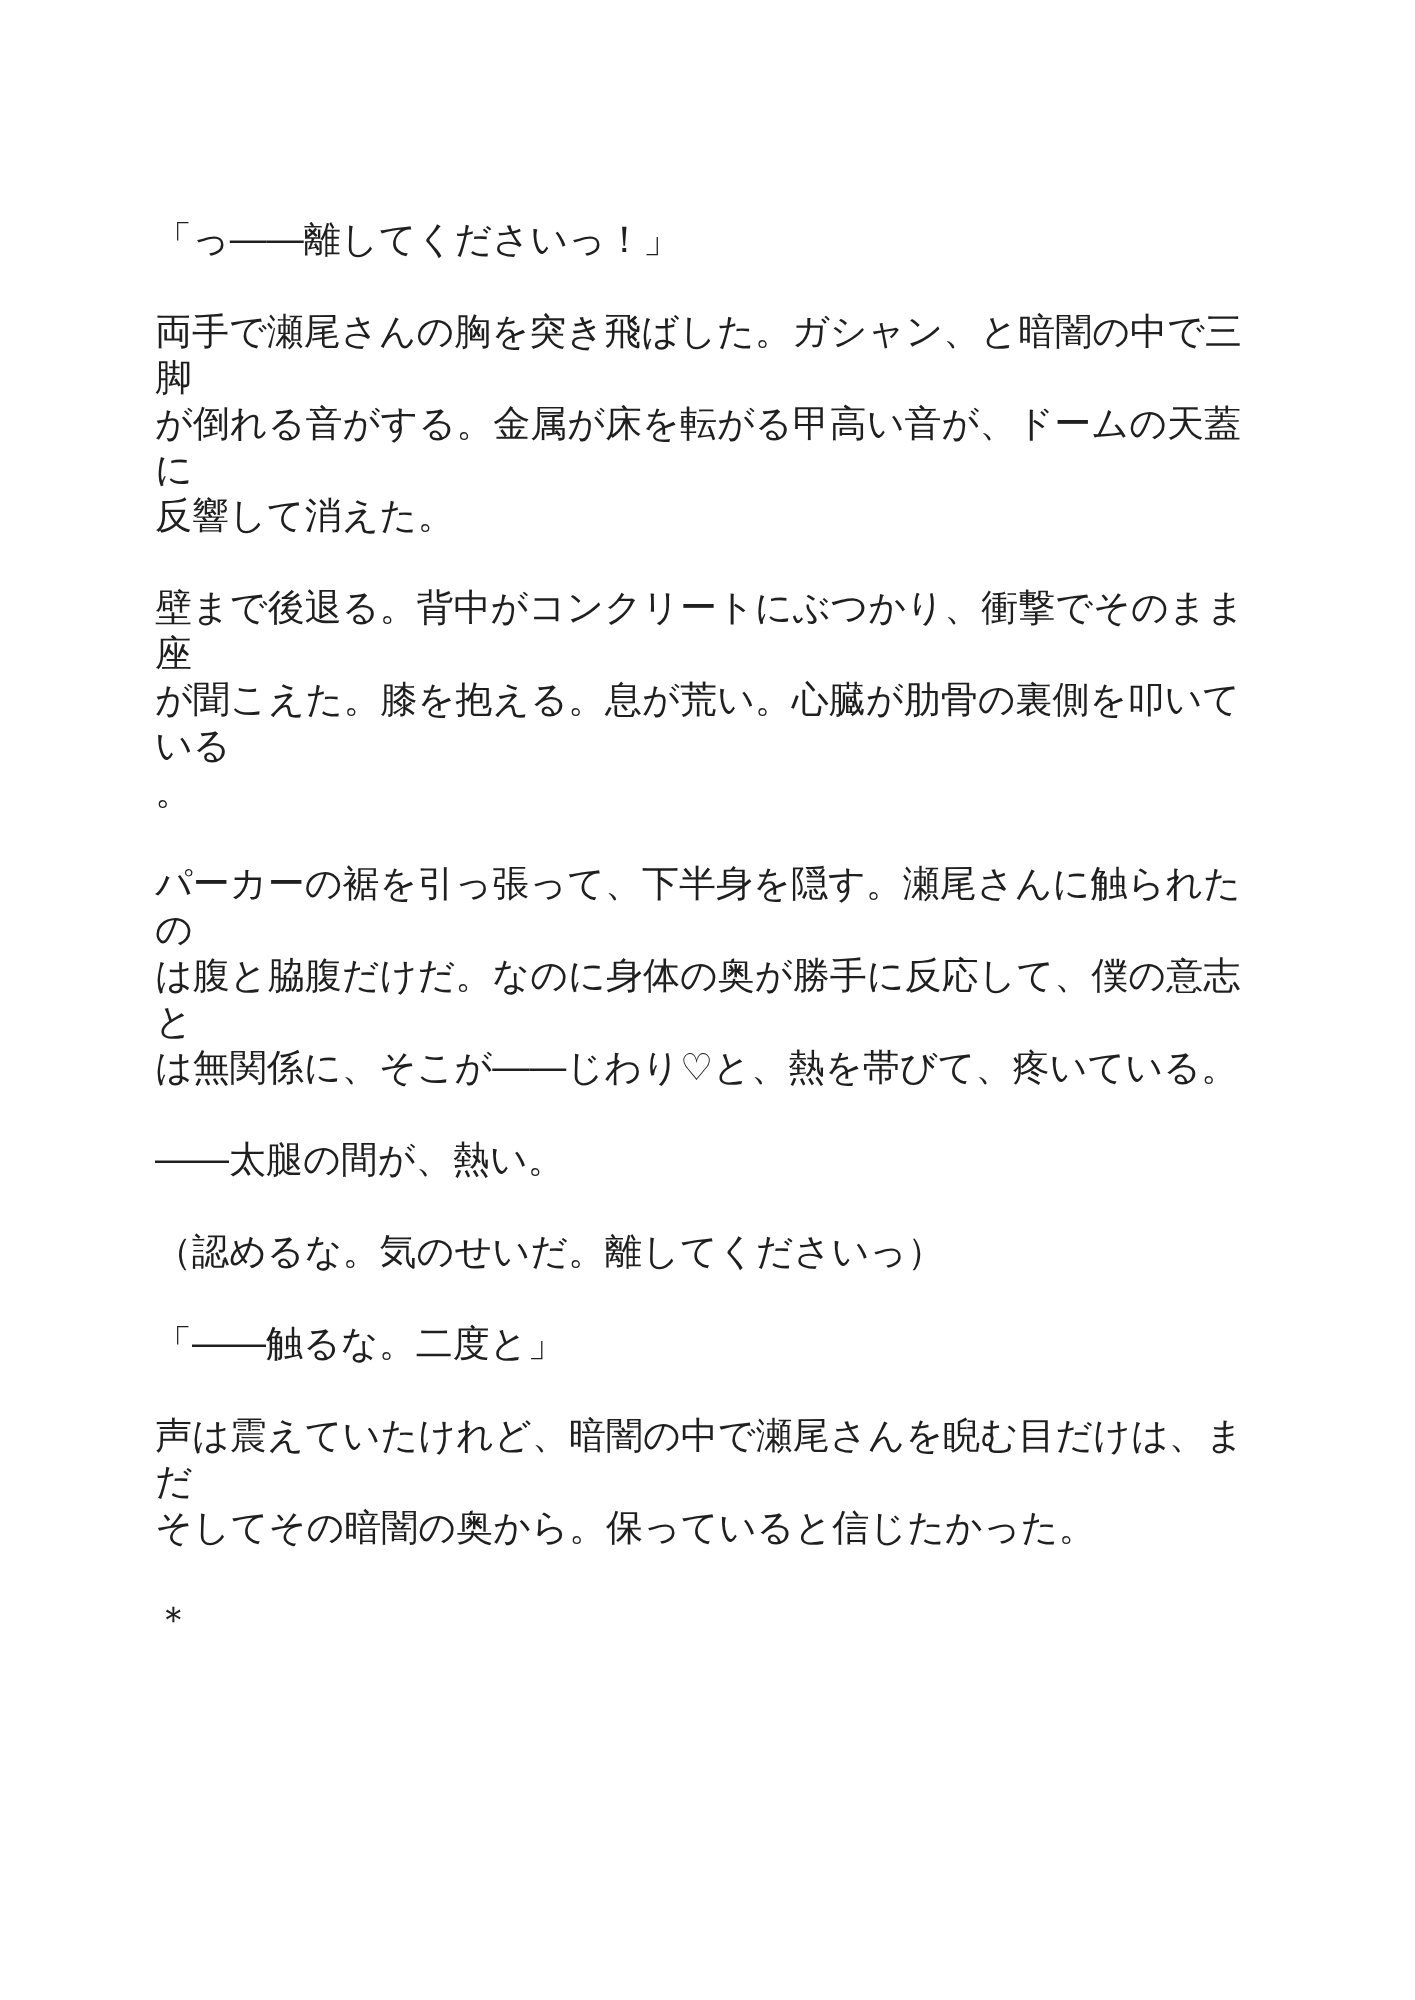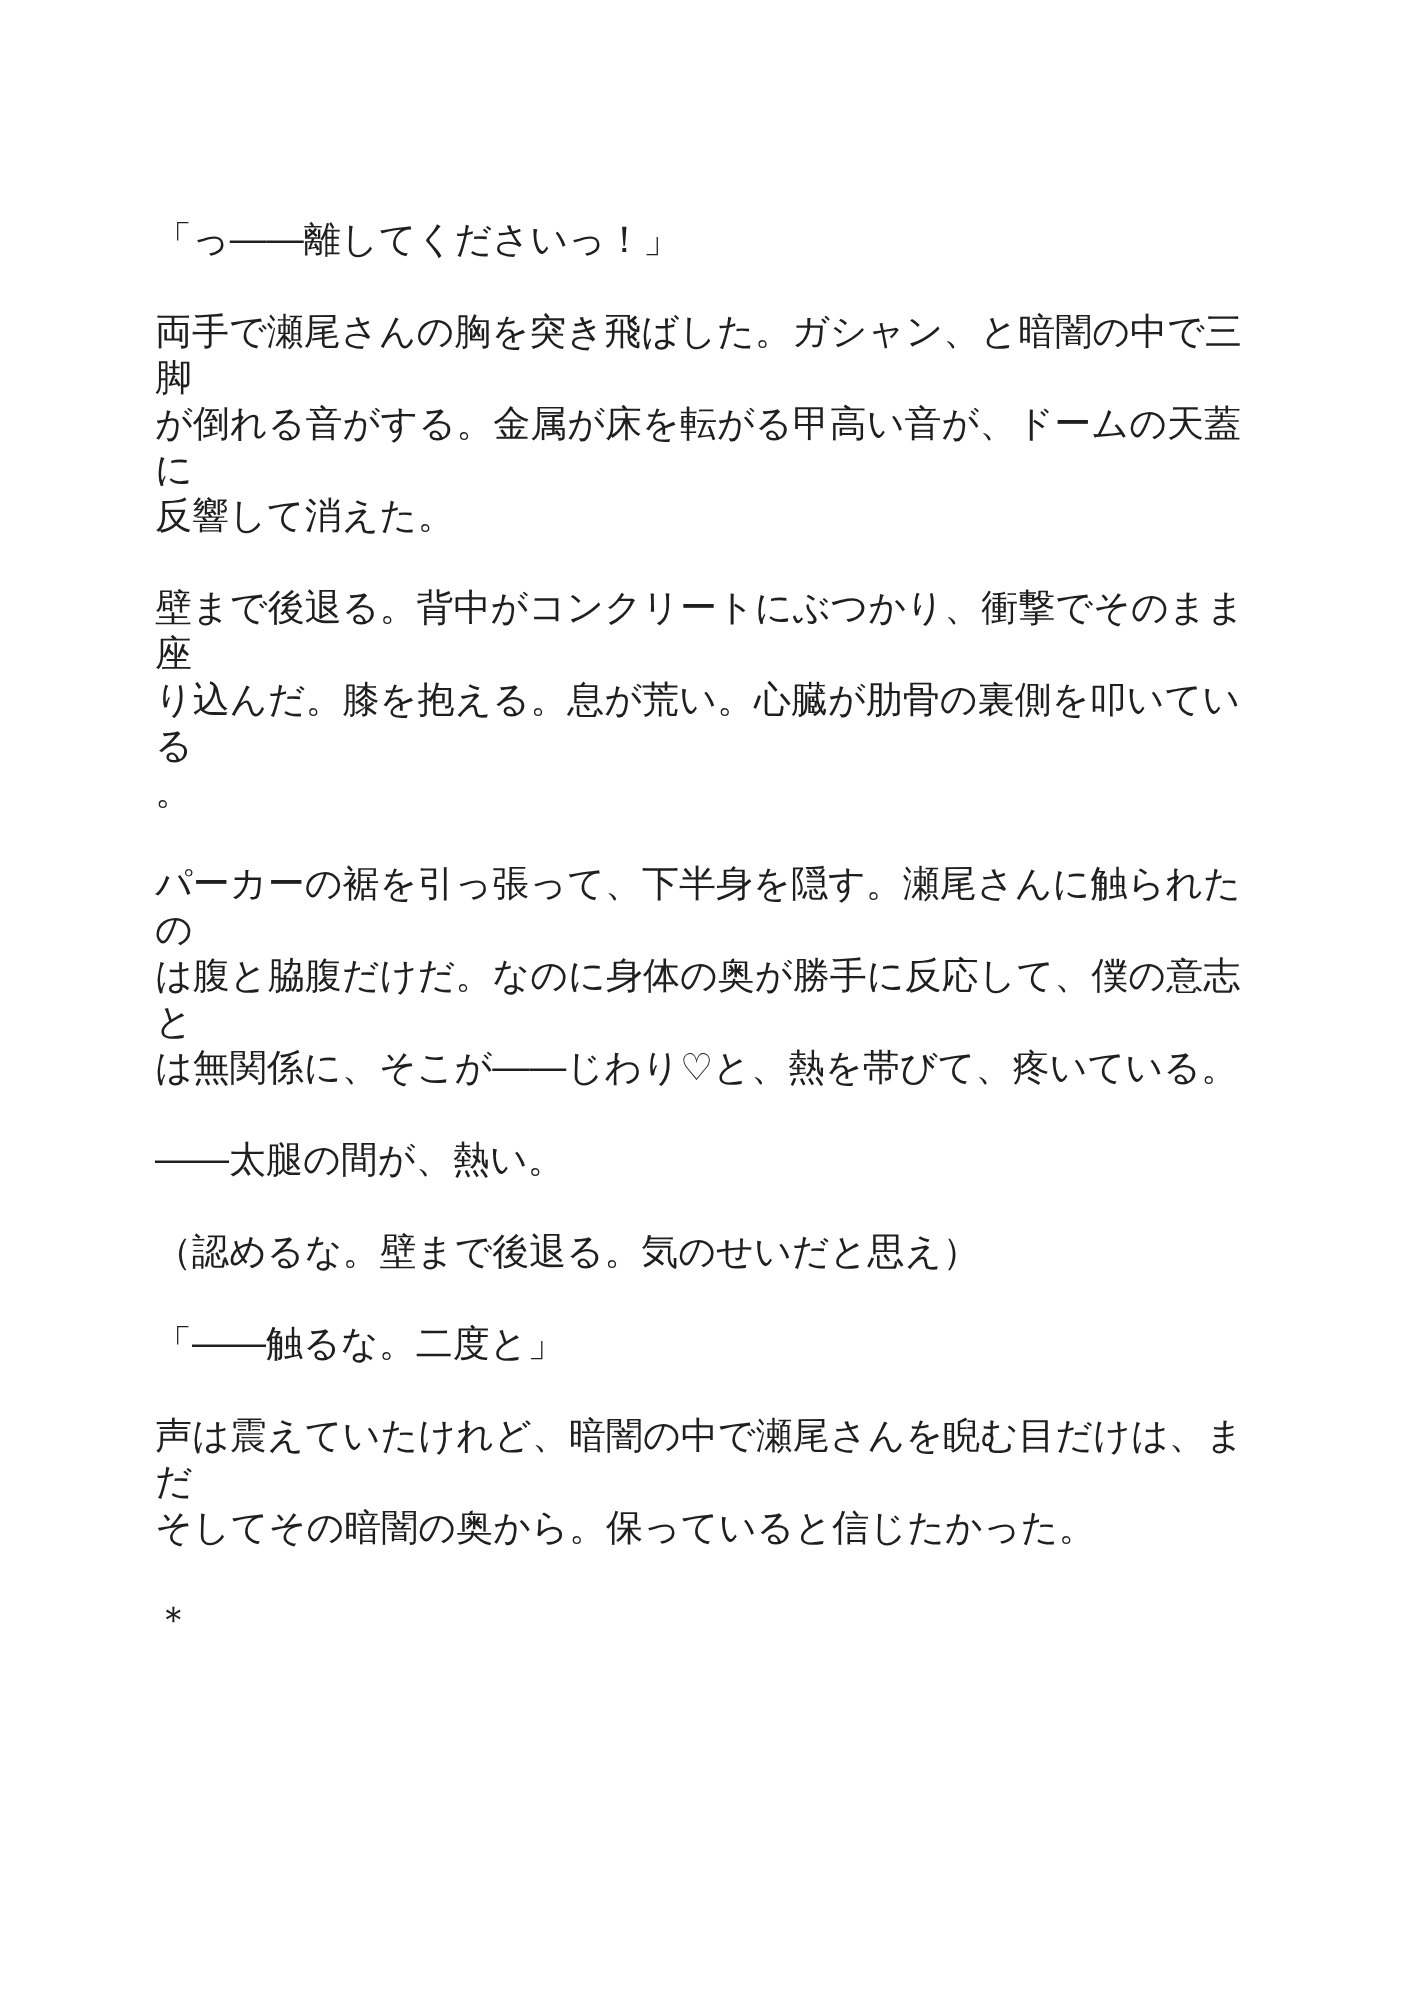--- a/index.html
+++ b/index.html
@@ -36,25 +36,25 @@
 </style>
 </head>
 <body>
 
 <div class="page">
   <p class="para">「っ――離してくださいっ！」</p>
   <p class="para">両手で瀬尾さんの胸を突き飛ばした。ガシャン、と暗闇の中で三脚
 が倒れる音がする。金属が床を転がる甲高い音が、ドームの天蓋に
 反響して消えた。</p>
   <p class="para">壁まで後退る。背中がコンクリートにぶつかり、衝撃でそのまま座
-り込んだ。膝を抱える。息が荒い。心臓が肋骨の裏側を叩いている
+が聞こえた。膝を抱える。息が荒い。心臓が肋骨の裏側を叩いている
 。</p>
   <p class="para">パーカーの裾を引っ張って、下半身を隠す。瀬尾さんに触られたの
 は腹と脇腹だけだ。なのに身体の奥が勝手に反応して、僕の意志と
 は無関係に、そこが――じわり♡と、熱を帯びて、疼いている。</p>
   <p class="para">――太腿の間が、熱い。</p>
-  <p class="para">（認めるな。壁まで後退る。気のせいだと思え）</p>
+  <p class="para">（認めるな。気のせいだ。離してくださいっ）</p>
   <p class="para">「――触るな。二度と」</p>
   <p class="para">声は震えていたけれど、暗闇の中で瀬尾さんを睨む目だけは、まだ
 そしてその暗闇の奥から。保っていると信じたかった。</p>
   <p class="para separator">＊</p>
 
 </div>
 
 </body></html>

